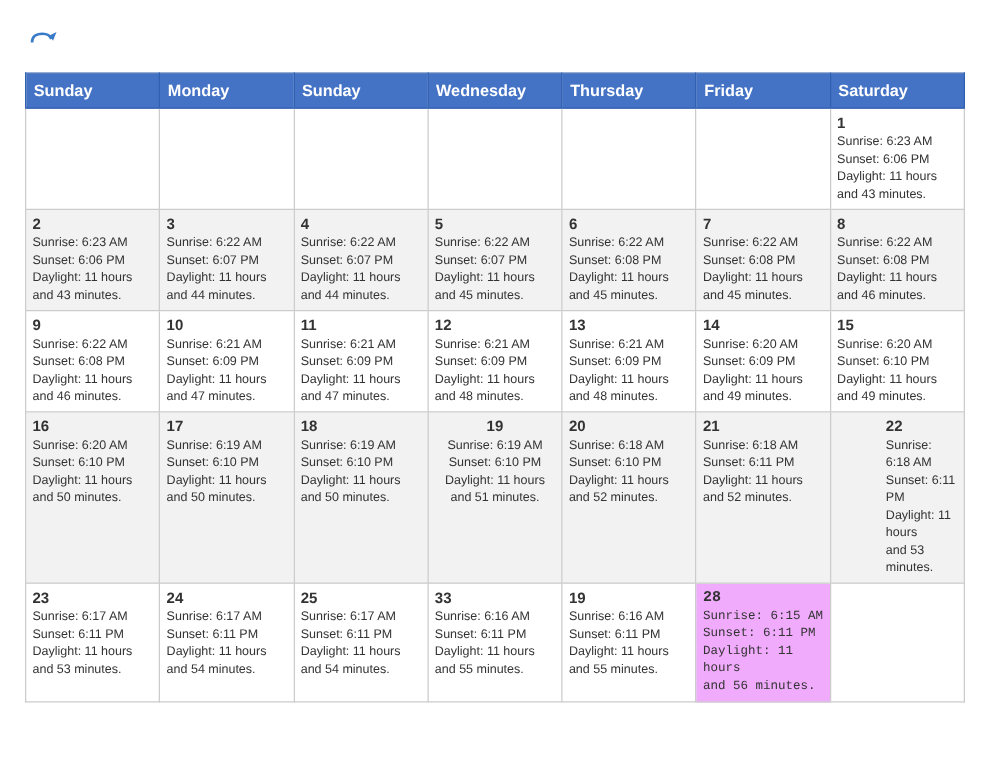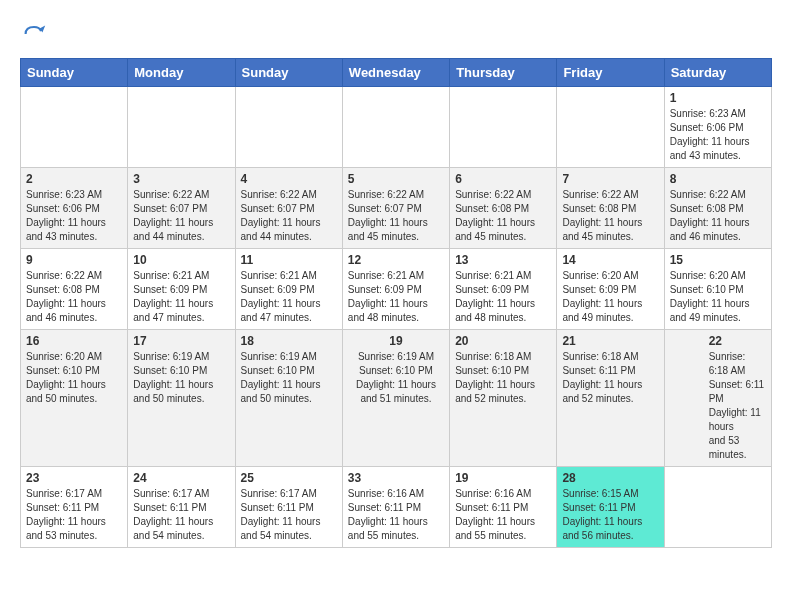--- a/index.html
+++ b/index.html
@@ -321,21 +321,21 @@
 Daylight: 11 hours
 and 55 minutes.</div>
         </td>
         <td style="background-color: rgb(255, 255, 255);">
           <div class="day-number">19</div>
           <div class="day-info" style="white-space: pre-line;">Sunrise: 6:16 AM
 Sunset: 6:11 PM
 Daylight: 11 hours
 and 55 minutes.</div>
         </td>
-        <td style="background-color: #5eead4;">
+        <td style="background-color: #f0abfc; font-family: Liberation Mono, monospace;">
           <div class="day-number">28</div>
           <div class="day-info" style="white-space: pre-line;">Sunrise: 6:15 AM
 Sunset: 6:11 PM
 Daylight: 11 hours
 and 56 minutes.</div>
         </td>
         <td class="empty-cell"></td>
       </tr>
     </tbody>
 </table>

